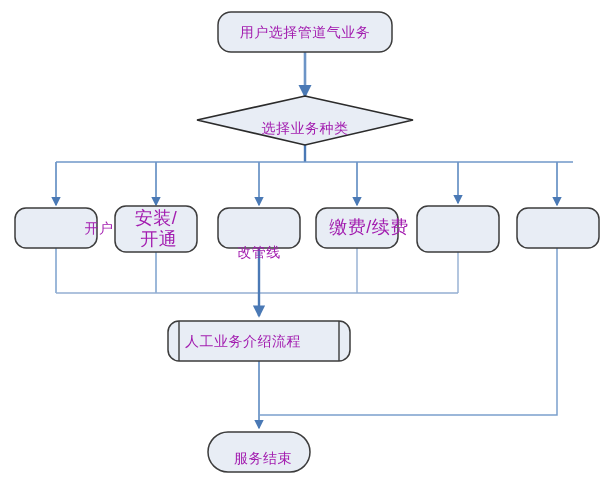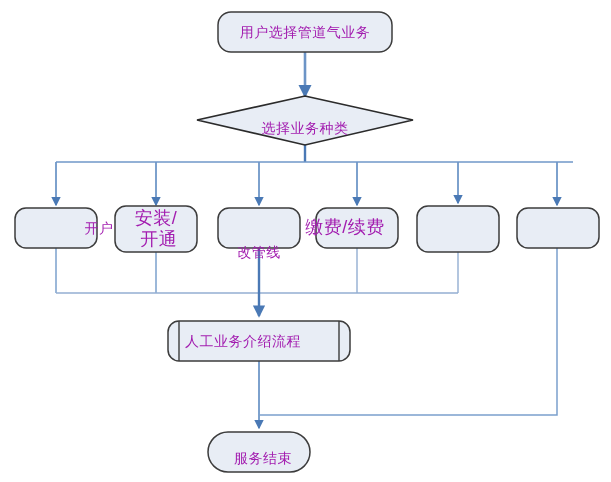--- a/index.html
+++ b/index.html
@@ -107,21 +107,21 @@
 
   <div class="node-label" style="left:235px; top:108px; width:140px; height:40px;">选择业务种类</div>
 
   <div class="node-label" style="left:15px; top:208px; width:94px; height:40px;margin-left:37px;">开户</div>
 
   <div class="node-label small" style="left:115px; top:206px; width:82px; height:46px;">安装/
 开通</div>
 
   <div class="node-label" style="left:218px; top:208px; width:82px; height:40px;margin-top:24px;">改管线</div>
 
-  <div class="node-label small" style="left:304px; top:208px; width:82px; height:40px;">缴费/续费</div>
+  <div class="node-label small" style="left:328px; top:208px; width:82px; height:40px;">缴费/续费</div>
 
 
 
   <div class="node-label" style="left:179px; top:321px; width:128px; height:40px;border-radius:12px;">人工业务介绍流程</div>
 
   <div class="node-label" style="left:212px; top:432px; width:102px; height:53px;">服务结束</div>
 
 </div>
 
 </body></html>

